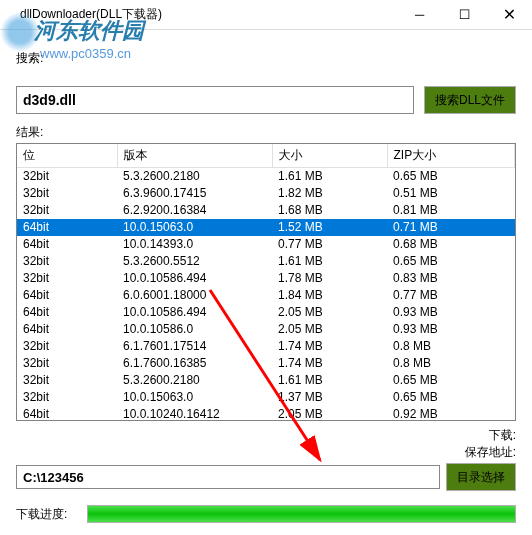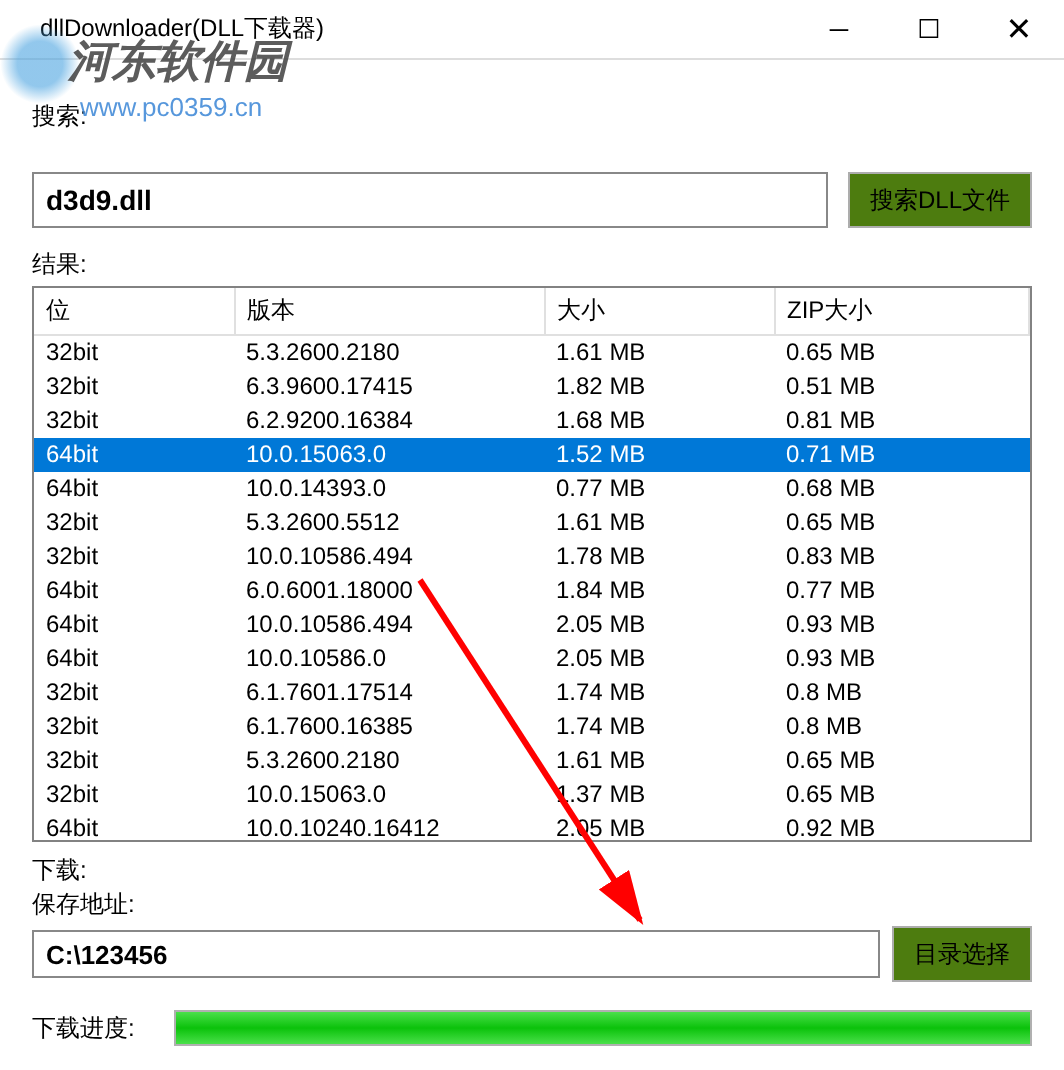--- a/index.html
+++ b/index.html
@@ -2,40 +2,40 @@
 <html><head>
 <meta charset="utf-8">
 <style>
 * { box-sizing: border-box; margin: 0; padding: 0; }
 body { font-family: "Microsoft YaHei", SimSun, Arial, sans-serif; font-size: 12px; background: #fff; width: 532px; height: 535px; overflow: hidden; position: relative; }
 .titlebar { height: 30px; display: flex; align-items: center; padding-left: 20px; border-bottom: 1px solid #ddd; background: #fff; }
 .titlebar .title { flex: 1; font-size: 12px; color: #000; }
 .titlebar .ctrl { width: 45px; height: 30px; display: flex; align-items: center; justify-content: center; color: #000; font-size: 13px; }
 .titlebar .ctrl.close { font-size: 16px; }
 .watermark { position: absolute; top: 16px; left: 0; pointer-events: none; z-index: 5; }
-.watermark-text { font-size: 22px; font-weight: bold; color: #404040; opacity: 0.85; font-style: italic; font-family: SimHei, sans-serif; }
+.watermark-text { font-size: 22px; font-weight: bold; color: #0369a1; opacity: 0.85; font-style: italic; font-family: SimHei, sans-serif; }
 .watermark-url { font-size: 13px; color: #3a86d6; opacity: 0.85; margin-left: 40px; }
 .watermark-logo { position: absolute; left: 0; top: 12px; width: 40px; height: 40px; border-radius: 50%; background: radial-gradient(circle, #4aa3e0 40%, transparent 70%); opacity: 0.6; }
 .section { padding: 4px 16px; }
 .search-label { display: block; margin-bottom: 19px; }
 .search-row { display: flex; gap: 10px; justify-content: center; }
 .search-input { flex: 1; height: 28px; border: 1px solid #888; padding: 2px 6px; font-size: 14px; font-weight: bold; font-family: Verdana, sans-serif; background: #fff; }
 .btn { height: 28px; padding: 0 10px; background: #4d7c0f; border: 1px solid #adadad; font-size: 12px; cursor: pointer; }
 .results-label { margin: 6px 16px 2px; display: block; }
 .table-wrap { margin: 0 16px; border: 1px solid #828282; height: 278px; overflow: hidden; position: relative; background: #fff; }
 .table-inner { height: 100%; overflow-y: scroll; }
 table { width: 100%; border-collapse: collapse; font-size: 12px; }
 thead th { text-align: left; font-weight: normal; padding: 3px 6px; background: #fff; border-right: 1px solid #e0e0e0; border-bottom: 1px solid #e0e0e0; height: 20px; position: sticky; top: 0; }
 tbody td { padding: 1px 6px; height: 17px; white-space: nowrap; }
 tbody tr.selected td { background: #0078d7; color: #fff; }
 .col-bit { width: 100px; }
 .col-ver { width: 155px; }
 .col-size { width: 115px; }
 .download-section { margin: 6px 16px 0; }
-.dl-label { display: block; }
+.dl-label { display: block; text-align: right; }
 .path-row { display: flex; gap: 6px; margin-top: 2px; align-items: center; }
 .path-input { flex: 1; height: 24px; border: 1px solid #888; padding: 2px 6px; font-size: 13px; font-family: Verdana, sans-serif; font-weight: bold; background: #fff; }
 .progress-row { margin: 14px 16px 0; display: flex; align-items: center; gap: 20px; }
 .progress-bar { flex: 1; height: 18px; border: 1px solid #b0b0b0; background: #e6e6e6; position: relative; overflow: hidden; }
 .progress-fill { height: 100%; background: linear-gradient(to bottom, #4ae04a, #0bc20b, #4ae04a); }
 .arrow { position: absolute; pointer-events: none; z-index: 10; }
 .table-inner::-webkit-scrollbar { width: 17px; }
 .table-inner::-webkit-scrollbar-track { background: #f0f0f0; }
 .table-inner::-webkit-scrollbar-thumb { background: #c0c0c0; border: 1px solid #a0a0a0; }
 .table-inner::-webkit-scrollbar-button { background: #f0f0f0; height: 17px; border: 1px solid #c0c0c0; }

